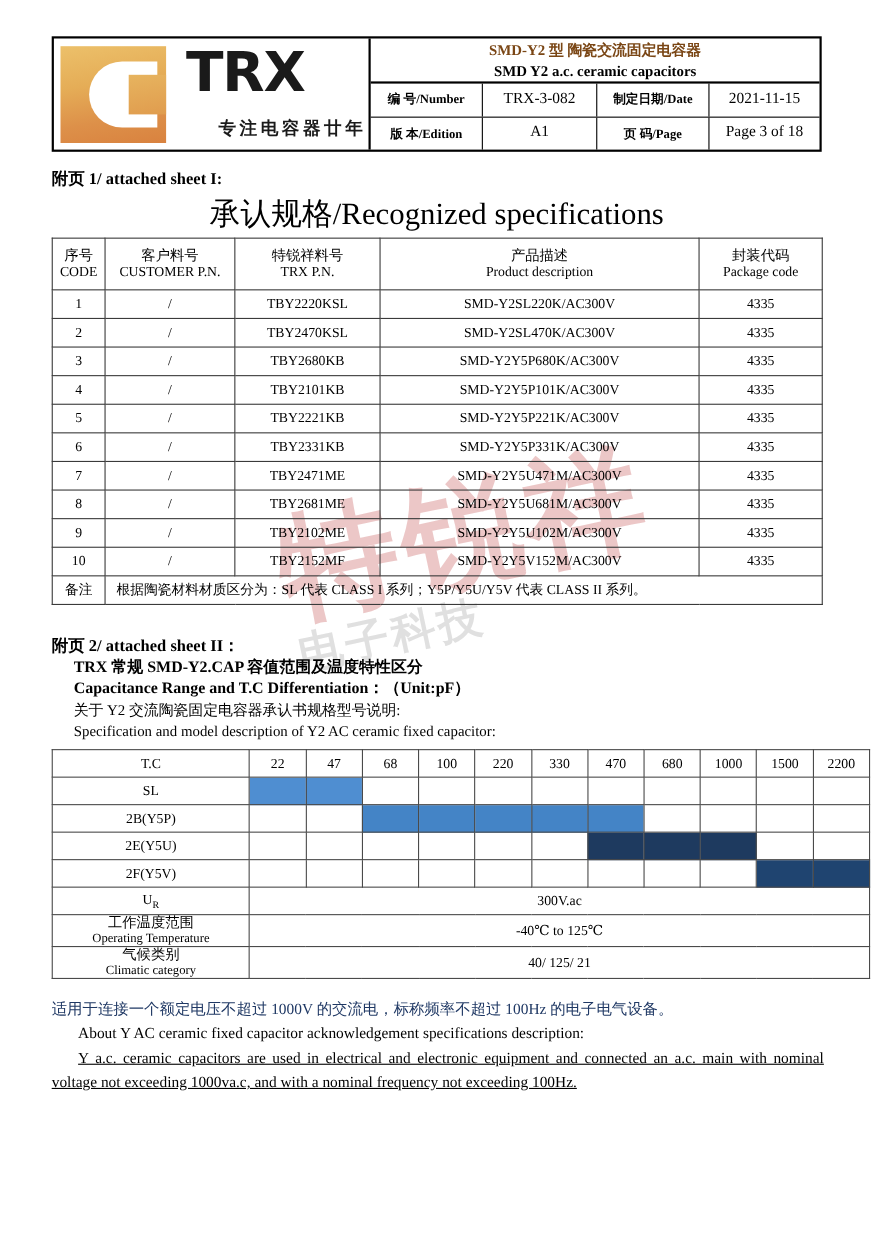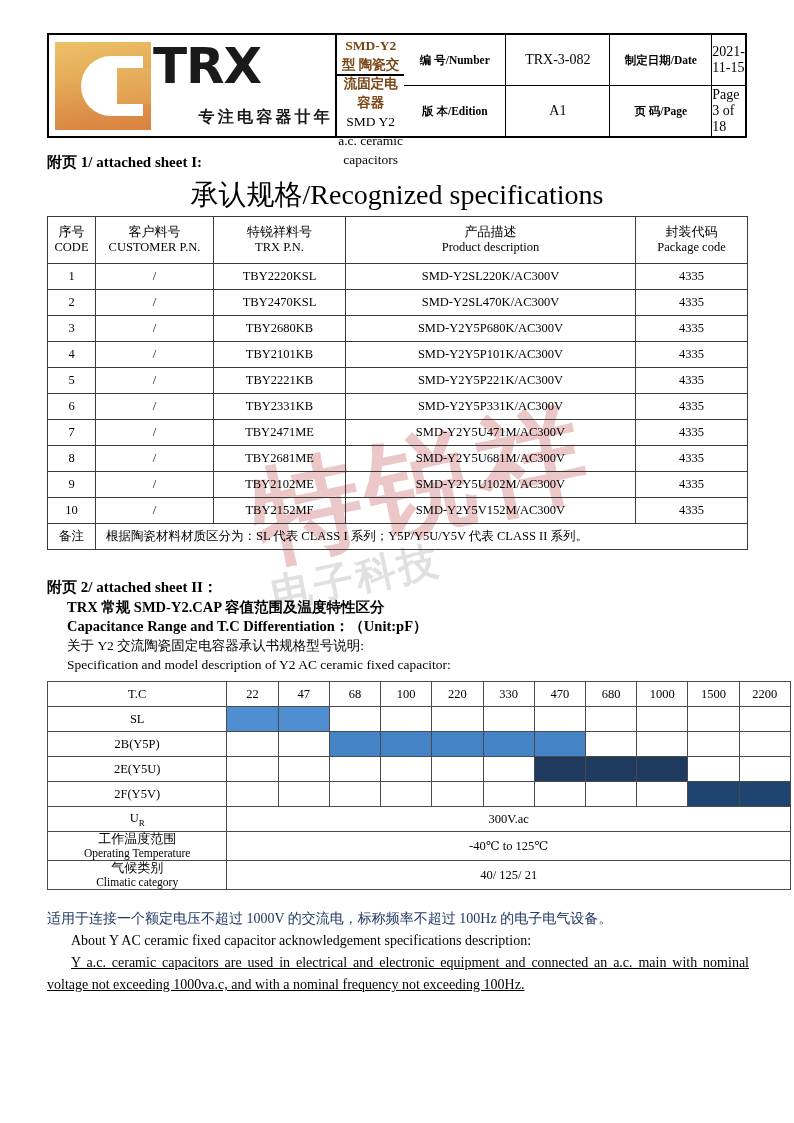--- a/index.html
+++ b/index.html
@@ -101,21 +101,21 @@
   .logo-c-notch {
     position: absolute;
     right: 0;
     top: 26px;
     width: 34px;
     height: 36px;
     background: linear-gradient(170deg, #e7b45f 0%, #e09c4e 100%);
   }
   .logo-right {
     flex: 1;
-    padding-left: 2px;
+    padding-left: 18px;
   }
   .logo-trx {
     font-family: "DejaVu Sans", sans-serif;
     font-size: 50px;
     font-weight: bold;
     letter-spacing: -1px;
     line-height: 0.95;
     color: #1a1a1a;
   }
   .logo-sub {
@@ -125,38 +125,38 @@
     letter-spacing: 3.2px;
     color: #1a1a1a;
     text-align: right;
     padding-right: 2px;
     margin-top: 16px;
   }
 
   .hdr-right {
     flex: 1;
     display: flex;
-    flex-direction: row;
+    flex-direction: column;
   }
   .hdr-title {
     height: 41px;
     border-bottom: 2px solid #000;
     box-sizing: border-box;
     text-align: center;
     padding-top: 1px;
   }
   .hdr-title .t1 {
     font-size: 13.5px;
     font-weight: bold;
     color: #7a4615;
     line-height: 19px;
   }
   .hdr-title .t2 {
     font-size: 13.5px;
-    font-weight: normal;
+    font-weight: bold;
     color: #000;
     line-height: 19px;
   }
   .hdr-grid {
     flex: 1;
     display: flex;
     flex-direction: column;
   }
   .hdr-row {
     flex: 1;

